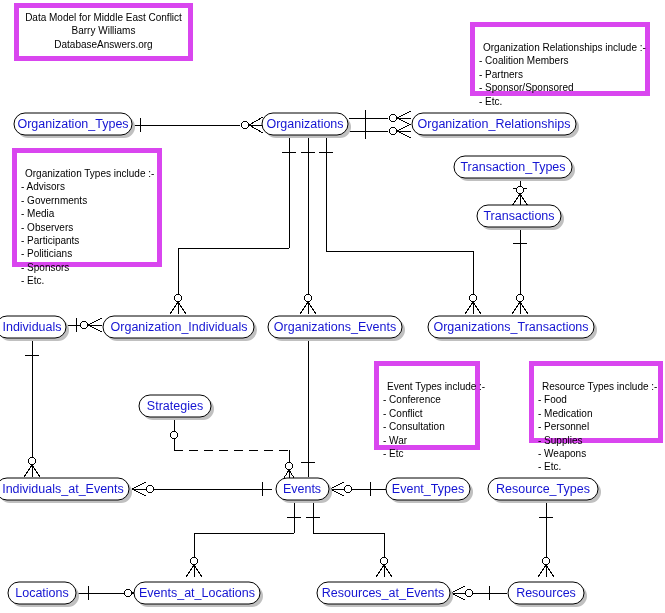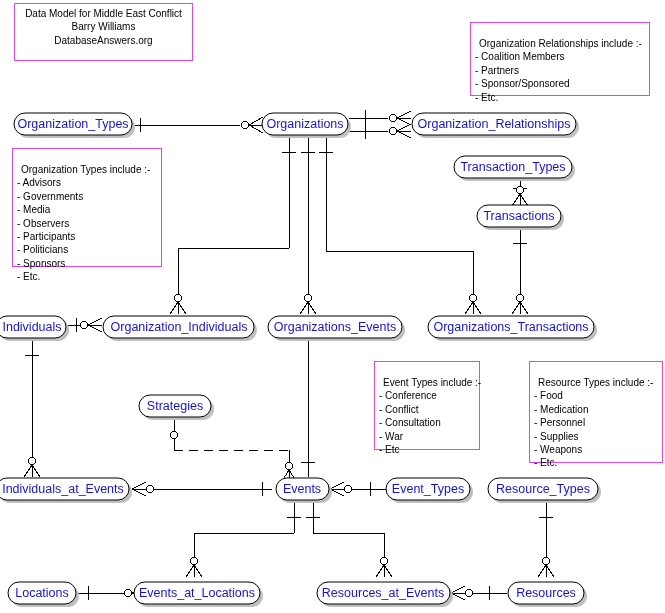--- a/index.html
+++ b/index.html
@@ -1,20 +1,20 @@
 <!DOCTYPE html>
 <html><head>
 <meta charset="utf-8">
 <style>
   html,body{margin:0;padding:0;background:#ffffff;}
   body{width:665px;height:613px;font-family:"Liberation Sans",sans-serif;}
   #diagram{position:relative;width:665px;height:613px;overflow:hidden;}
   svg{position:absolute;top:0;left:0;}
   .note{
-    position:absolute;background:#ffffff;border:1px solid #d946ef;
+    position:absolute;background:#ffffff;border:5px solid #d946ef;
     font-family:"Liberation Sans",sans-serif;font-size:10px;color:#000000;
     line-height:13.4px;box-sizing:border-box;
   }
   .note.center{text-align:center;padding-top:3px;}
   .note.list{padding:4px 5px 3px 4px;}
   .note .hd{white-space:nowrap;padding-left:4px;margin-top:10px;}
   .note .li{white-space:nowrap;}
   .ent-label{
     font-family:"Liberation Sans",sans-serif;font-size:12.5px;
     fill:#1414d2;font-weight:normal;
@@ -276,21 +276,21 @@
 
   <div class="note list" style="left:374px;top:361px;width:106px;height:89px;">
     <div class="hd">Event Types include :-</div>
     <div class="li">- Conference</div>
     <div class="li">- Conflict</div>
     <div class="li">- Consultation</div>
     <div class="li">- War</div>
     <div class="li">- Etc</div>
   </div>
 
-  <div class="note list" style="left:529px;top:361px;width:134px;height:102px;">
+  <div class="note list" style="left:529px;top:361px;width:134px;height:82px;">
     <div class="hd">Resource Types include :-</div>
     <div class="li">- Food</div>
     <div class="li">- Medication</div>
     <div class="li">- Personnel</div>
     <div class="li">- Supplies</div>
     <div class="li">- Weapons</div>
     <div class="li">- Etc.</div>
   </div>
 
 </div>

